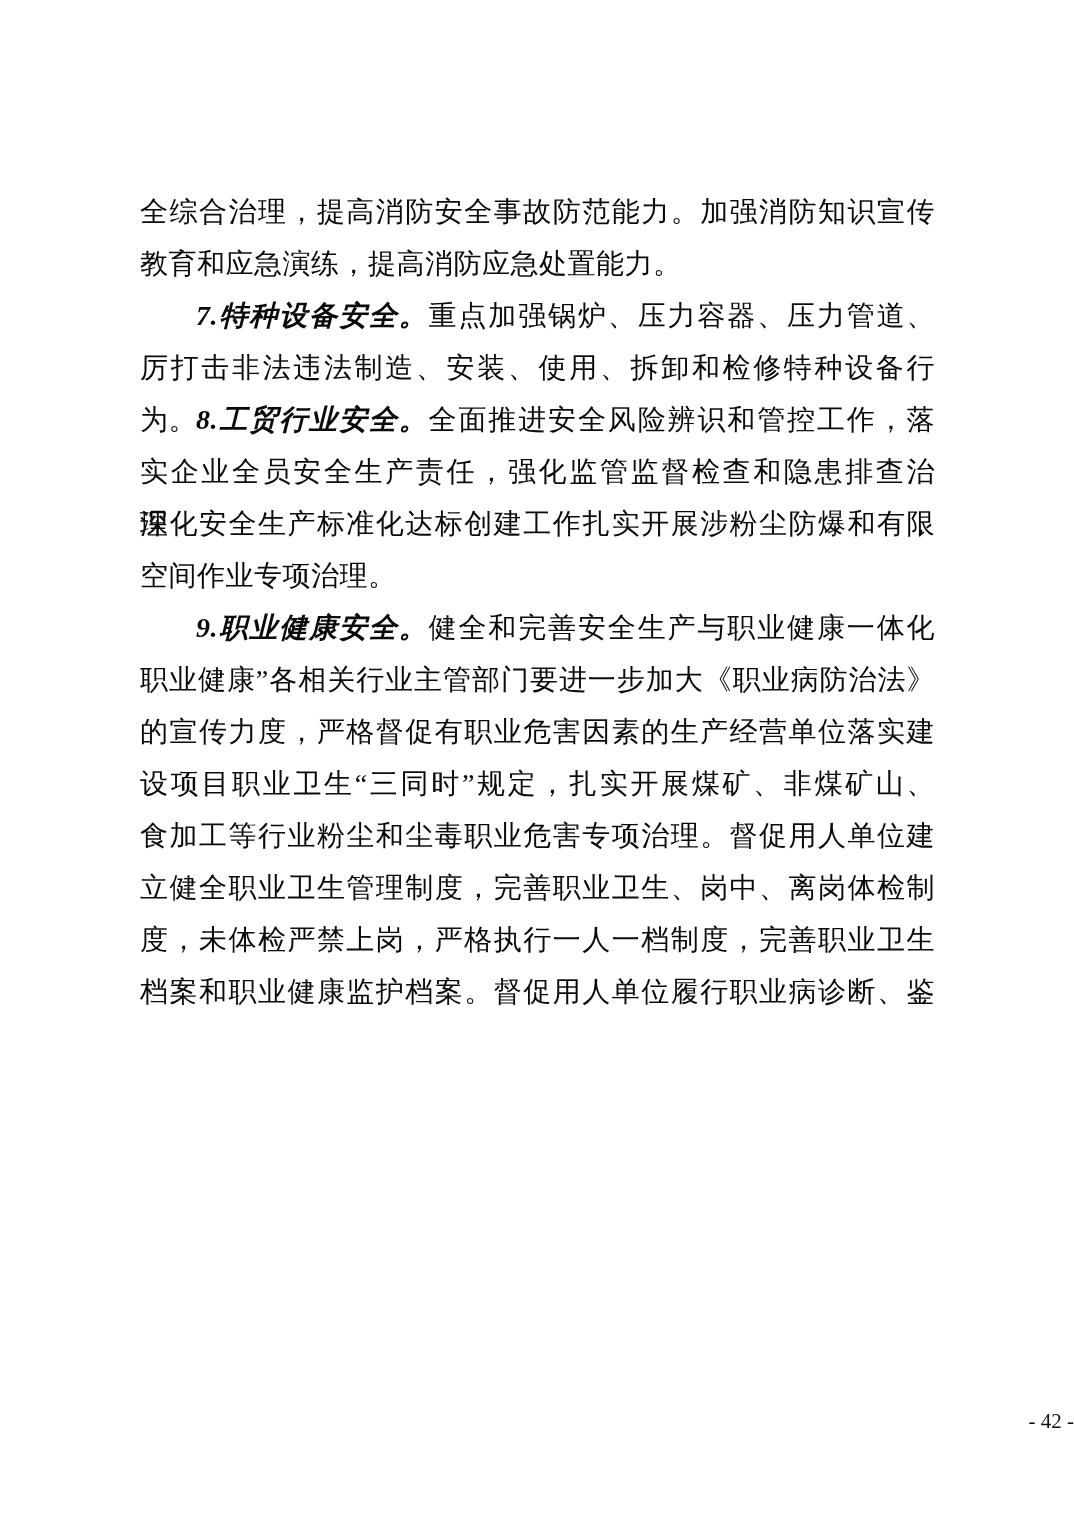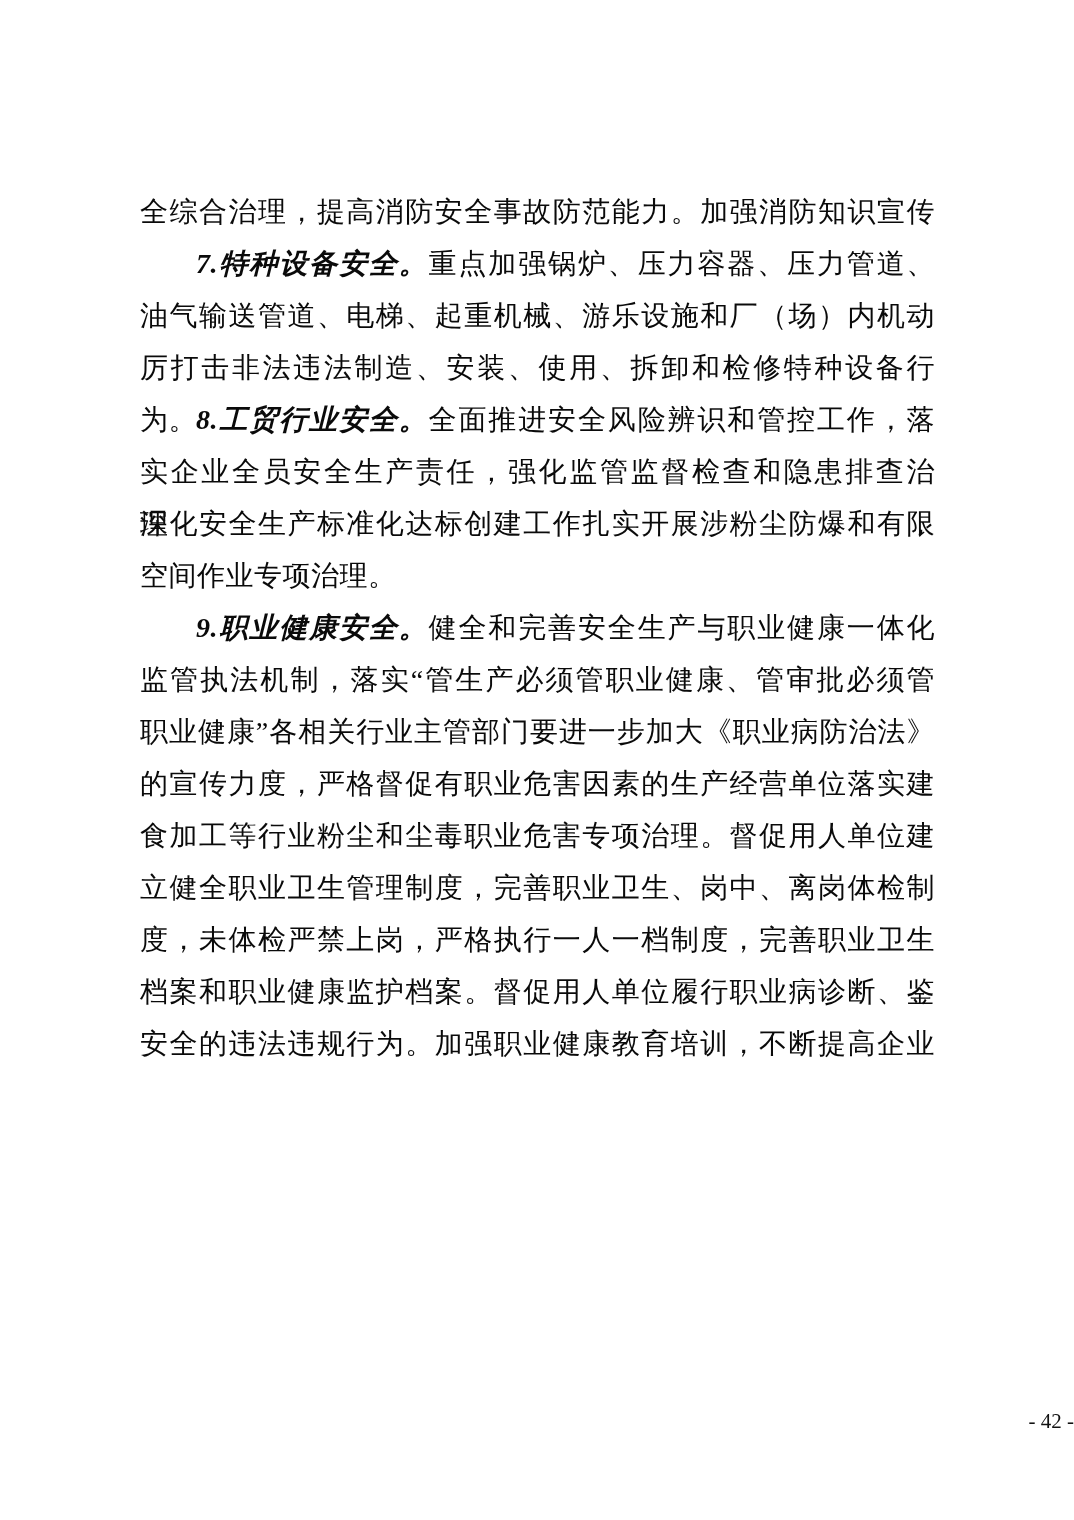--- a/index.html
+++ b/index.html
@@ -49,36 +49,35 @@
     color: #111111;
   }
 </style>
 </head>
 <body>
 
 <div class="page">
   <div class="content">
 
     <div class="line"><span>全综合治理，提高消防安全事故防范能力。加强消防知识宣传</span></div>
+    <div class="line para-end"><span>教育和应急演练，提高消防应急处置能力。</span></div>
 
     <div class="line indent"><span class="run-bold">7.特种设备安全。</span><span>重点加强锅炉、压力容器、压力管道、</span></div>
-    <div class="line"><span>油气输送管道、电梯、起重机械、游乐设施和厂（场）内机动</span></div>
     <div class="line para-end"><span>厉打击非法违法制造、安装、使用、拆卸和检修特种设备行为。</span></div>
 
     <div class="line indent"><span class="run-bold">8.工贸行业安全。</span><span>全面推进安全风险辨识和管控工作，落</span></div>
     <div class="line"><span>实企业全员安全生产责任，强化监管监督检查和隐患排查治理，</span></div>
     <div class="line"><span>深化安全生产标准化达标创建工作扎实开展涉粉尘防爆和有限</span></div>
     <div class="line para-end"><span>空间作业专项治理。</span></div>
 
     <div class="line indent"><span class="run-bold">9.职业健康安全。</span><span>健全和完善安全生产与职业健康一体化</span></div>
-    <div class="line"><span>监管执法机制，落实“管生产必须管职业健康、管审批必须管</span></div>
     <div class="line"><span>职业健康”各相关行业主管部门要进一步加大《职业病防治法》</span></div>
     <div class="line"><span>的宣传力度，严格督促有职业危害因素的生产经营单位落实建</span></div>
+    <div class="line"><span>设项目职业卫生“三同时”规定，扎实开展煤矿、非煤矿山、</span></div>
     <div class="line"><span>食加工等行业粉尘和尘毒职业危害专项治理。督促用人单位建</span></div>
     <div class="line"><span>立健全职业卫生管理制度，完善职业卫生、岗中、离岗体检制</span></div>
     <div class="line"><span>度，未体检严禁上岗，严格执行一人一档制度，完善职业卫生</span></div>
     <div class="line"><span>档案和职业健康监护档案。督促用人单位履行职业病诊断、鉴</span></div>
-    <div class="line"><span>安全的违法违规行为。加强职业健康教育培训，不断提高企业</span></div>
 
   </div>
 
   <div class="footer">- 42 -</div>
 </div>
 
 </body></html>

